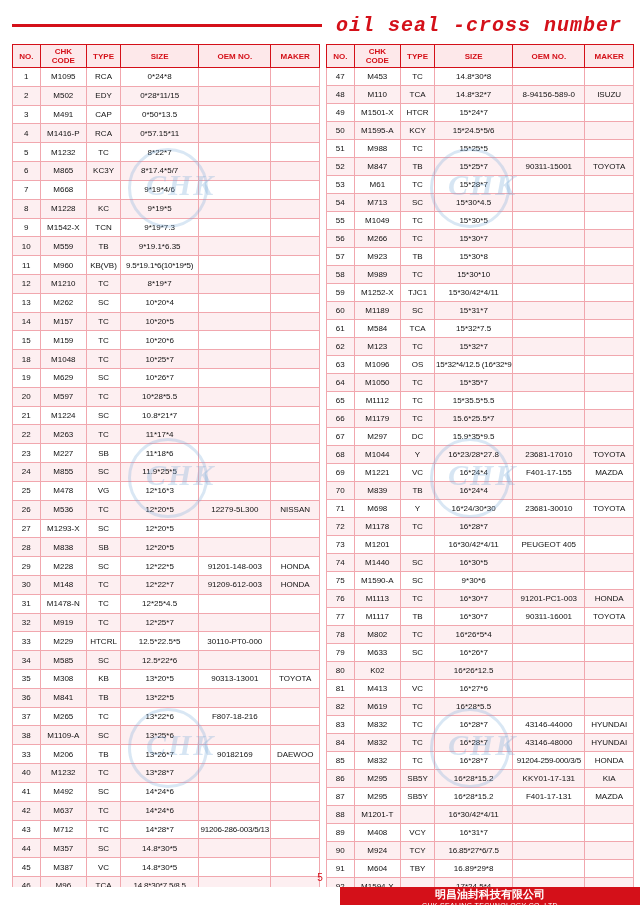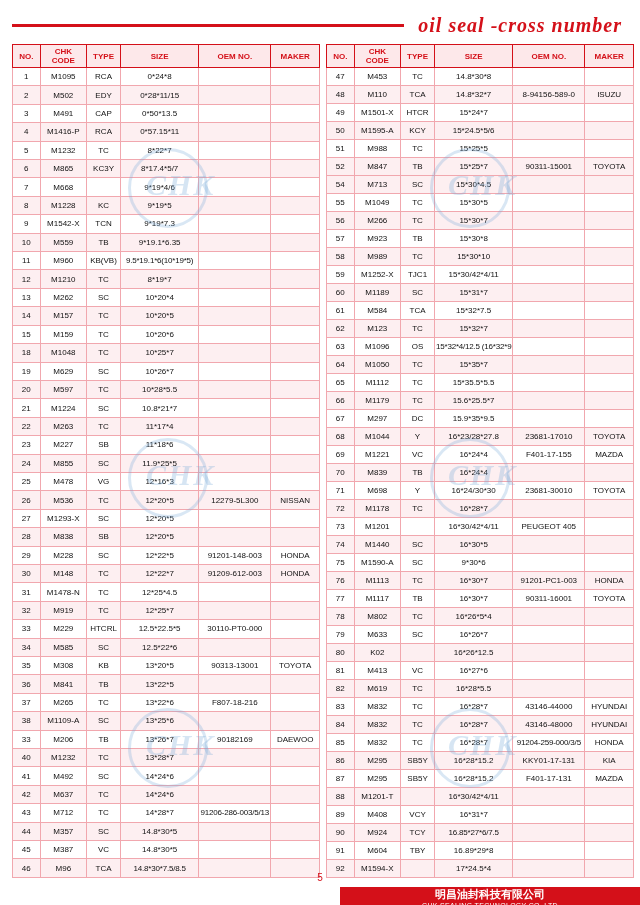--- a/index.html
+++ b/index.html
@@ -30,21 +30,21 @@
     position:absolute;
     left:0;right:0;top:16px;
     height:3px;
     background:#d41019;
   }
   .header-title{
     position:relative;
     z-index:2;
     background:#ffffff;
     padding:0 6px 0 14px;
-    font-family:Liberation Serif, serif;
+    font-family:Liberation Mono, monospace;
     font-style:italic;
     font-weight:bold;
     font-size:20px;
     letter-spacing:1px;
     color:#d41019;
     white-space:nowrap;
   }
   
   .tables{
     display:flex;
@@ -607,20 +607,28 @@
             <td></td>
           </tr>
           <tr class="alt">
             <td>52</td>
             <td>M847</td>
             <td>TB</td>
             <td>15*25*7</td>
             <td>90311-15001</td>
             <td>TOYOTA</td>
           </tr>
+          <tr>
+            <td>53</td>
+            <td>M61</td>
+            <td>TC</td>
+            <td>15*28*7</td>
+            <td></td>
+            <td></td>
+          </tr>
           <tr class="alt">
             <td>54</td>
             <td>M713</td>
             <td>SC</td>
             <td>15*30*4.5</td>
             <td></td>
             <td></td>
           </tr>
           <tr>
             <td>55</td>

